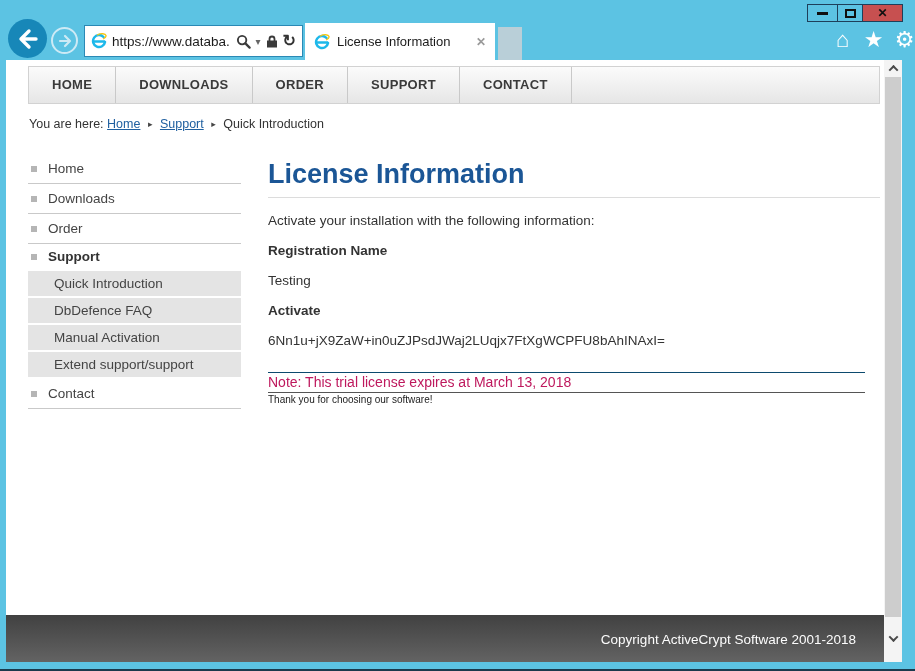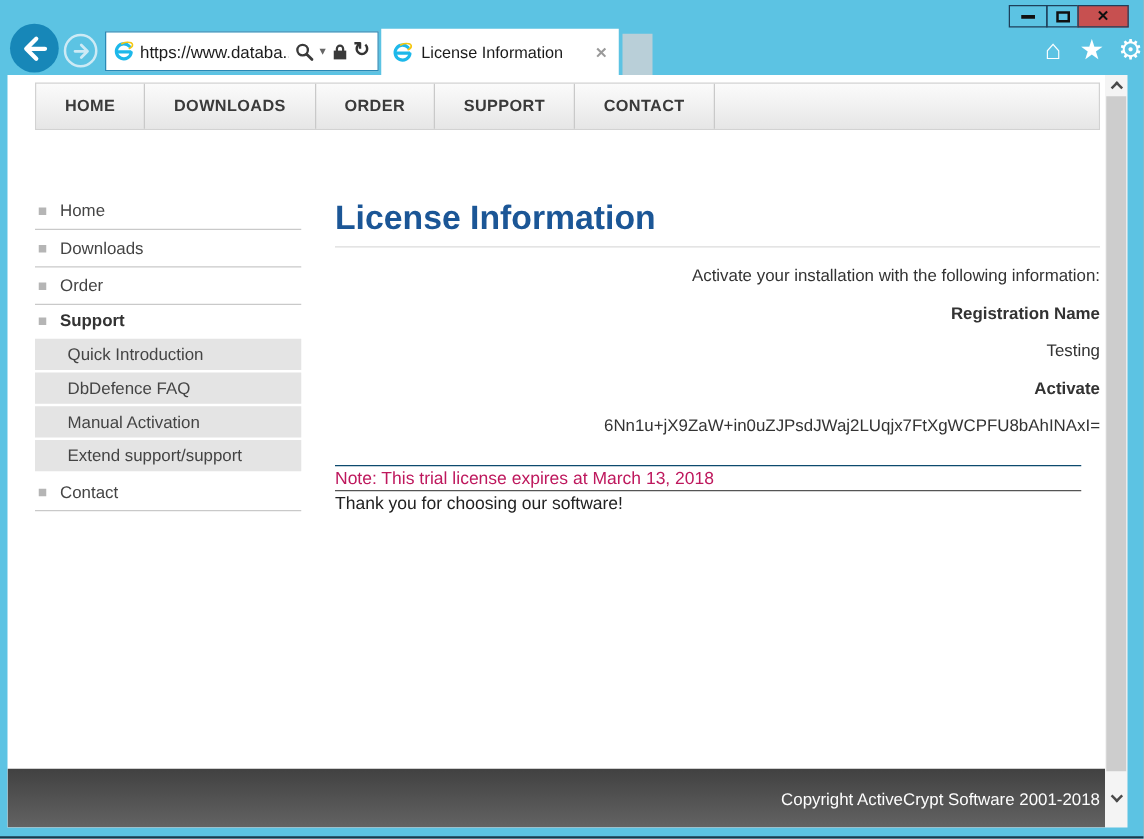--- a/index.html
+++ b/index.html
@@ -46,26 +46,26 @@
   .side-top { position:relative; height:30px; line-height:29px; border-bottom:1px solid #c9c9c9; padding-left:20px; font-size:13.5px; color:#444; cursor:pointer; }
   .side-top.no-line { border-bottom:none; height:27px; line-height:25px; }
   .side-top.active { font-weight:bold; color:#333; }
   .bullet { position:absolute; left:3px; top:12px; width:6px; height:6px; background:#b5b5b5; }
   .side-top.no-line .bullet { top:10px; }
   .side-sub { height:25px; line-height:25px; background:#e4e4e4; padding-left:26px; font-size:13.5px; color:#444; margin-bottom:2px; cursor:pointer; }
 
   .main-col { position:absolute; left:262px; top:94px; width:612px; }
   .main-col h1 { margin-top:5px; font-size:27px; line-height:31px; font-weight:bold; color:#1B5696; }
   .title-rule { border:none; border-top:1px solid #dcdcdc; margin:7px 0 0 0; }
-  .para { margin:15px 0 0; font-size:13.5px; color:#333;text-align:right; }
+  .para { margin:15px 0 0; font-size:13.5px; color:#333; }
   .para.bold { font-weight:bold; }
   .note-box { margin-top:24px; width:597px; border-top:1px solid #0c4a6e; border-bottom:1px solid #555; font-size:14px; color:#be185d; line-height:19px; }
-  .thanks { margin-top:1px; font-size:14px; color:#222; }
-
-  .footer { position:absolute; left:0; top:555px; width:878px; height:47px; background:linear-gradient(180deg,#414141,#636363); color:#fdfdfd; font-size:13.5px; text-align:right; line-height:49px; padding-right:4px; }
+  .thanks { margin-top:1px; font-size:10px; color:#222; }
+
+  .footer { position:absolute; left:0; top:555px; width:878px; height:47px; background:linear-gradient(180deg,#414141,#636363); color:#fdfdfd; font-size:13.5px; text-align:right; line-height:49px; padding-right:28px; }
 
   
   .scrollbar { position:absolute; left:884px; top:60px; width:18px; height:602px; background:#f4f4f4; }
   .sb-thumb { position:absolute; left:1px; top:17px; width:16px; height:540px; background:#cdcdcd; }
   .sb-up, .sb-down { position:absolute; left:0; width:18px; height:17px; display:flex; align-items:center; justify-content:center; }
   .sb-up { top:0; } .sb-down { top:570px; }
   .chev { width:7px; height:7px; border-top:2px solid #4a4a4a; border-right:2px solid #4a4a4a; }
   .chev.up { transform:rotate(-45deg) translate(-1px,1px); }
   .chev.down { transform:rotate(135deg) translate(-1px,1px); }
 
@@ -148,20 +148,28 @@
   <div class="page">
 
     <div class="main-nav">
       <div class="nav-item">HOME</div>
       <div class="nav-item">DOWNLOADS</div>
       <div class="nav-item">ORDER</div>
       <div class="nav-item">SUPPORT</div>
       <div class="nav-item">CONTACT</div>
     </div>
 
+    <div class="breadcrumb">
+      <span>You are here:</span>
+      <a>Home</a>
+      <span class="crumb-sep">▸</span>
+      <a>Support</a>
+      <span class="crumb-sep">▸</span>
+      <span>Quick Introduction</span>
+    </div>
 
     <div class="sidebar">
       <div class="side-top"><span class="bullet"></span><span>Home</span></div>
       <div class="side-top"><span class="bullet"></span><span>Downloads</span></div>
       <div class="side-top"><span class="bullet"></span><span>Order</span></div>
       <div class="side-top active no-line"><span class="bullet"></span><span>Support</span></div>
       <div class="side-sub">Quick Introduction</div>
       <div class="side-sub">DbDefence FAQ</div>
       <div class="side-sub">Manual Activation</div>
       <div class="side-sub">Extend support/support</div>

